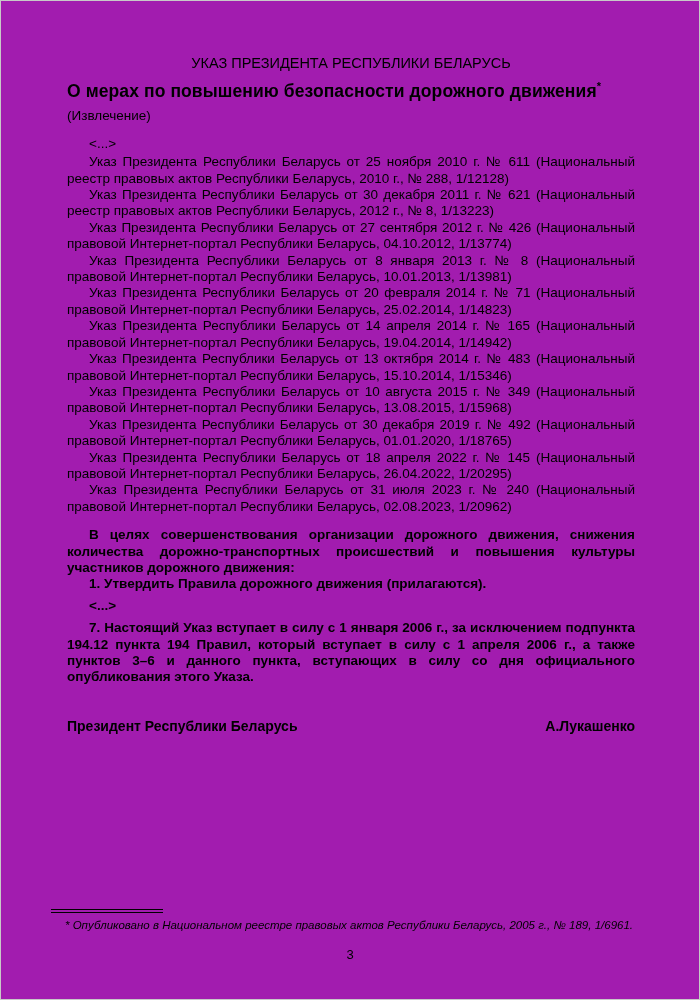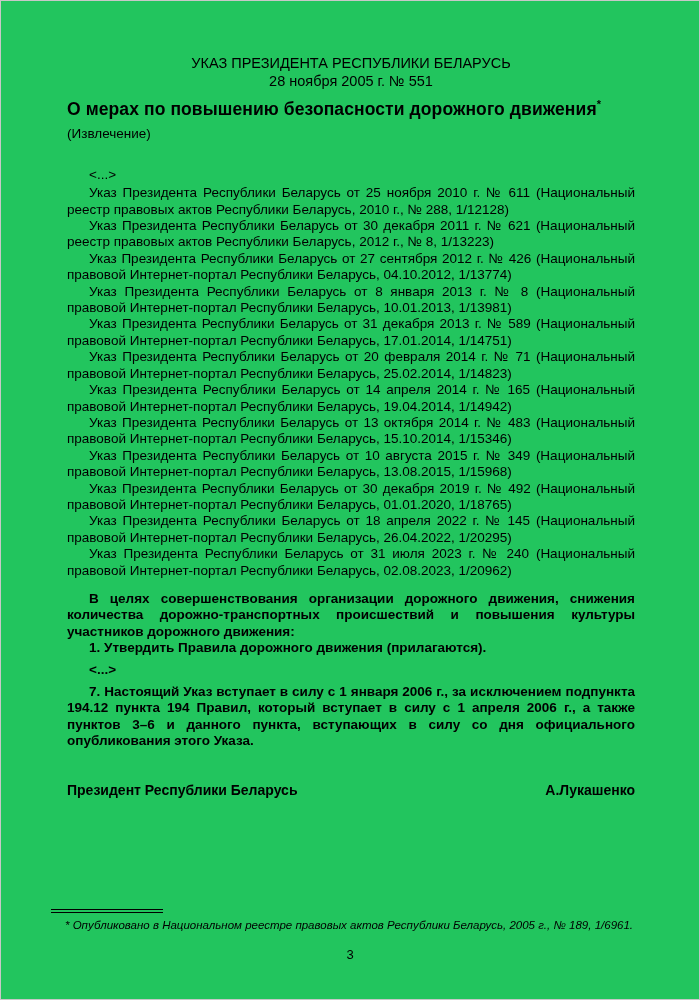--- a/index.html
+++ b/index.html
@@ -1,37 +1,37 @@
 <!DOCTYPE html>
 <html lang="ru"><head>
 <meta charset="utf-8">
 <style>
   * { margin: 0; padding: 0; box-sizing: border-box; }
   html, body { background: #ffffff; }
   .page {
     width: 700px;
     height: 1000px;
     margin: 0 auto;
-    background: #22c55e;
+    background: #a21caf;
     border: 1px solid #c8c8c8;
     font-family: "Liberation Sans", sans-serif;
     color: #000000;
     padding: 53px 64px 0 66px;
     position: relative;
     overflow: hidden;
   }
   .doc-header { text-align: center; font-size: 14.5px; line-height: 18px; }
   .doc-title {
     font-size: 17.5px;
     font-weight: bold;
     margin-top: 8px;
     letter-spacing: 0.1px;
   }
   .doc-title sup { font-size: 11px; vertical-align: super; }
-  .extract { font-size: 13.5px; margin-top: 6px; margin-bottom: 26px; }
+  .extract { font-size: 13.5px; margin-top: 6px; margin-bottom: 13px; }
   .para {
     font-size: 13.5px;
     line-height: 16.4px;
     text-align: justify;
     text-indent: 22px;
   }
   .omission {
     font-size: 13.5px;
     line-height: 16.4px;
     text-indent: 22px;
@@ -70,34 +70,32 @@
     font-size: 13px;
   }
 </style>
 </head>
 <body>
 
 <div class="page">
 
   <div class="doc-header">
     <div>УКАЗ ПРЕЗИДЕНТА РЕСПУБЛИКИ БЕЛАРУСЬ</div>
-    <div>28 ноября 2005 г. № 551</div>
   </div>
 
   <div class="doc-title"><span>О мерах по повышению безопасности дорожного движения</span><sup>*</sup></div>
 
   <div class="extract">(Извлечение)</div>
 
   <div class="amendments">
     <p class="omission">&lt;...&gt;</p>
     <p class="para">Указ Президента Республики Беларусь от 25 ноября 2010 г. № 611 (Национальный реестр правовых актов Республики Беларусь, 2010 г., № 288, 1/12128)</p>
     <p class="para">Указ Президента Республики Беларусь от 30 декабря 2011 г. № 621 (Национальный реестр правовых актов Республики Беларусь, 2012 г., № 8, 1/13223)</p>
     <p class="para">Указ Президента Республики Беларусь от 27 сентября 2012 г. № 426 (Национальный правовой Интернет-портал Республики Беларусь, 04.10.2012, 1/13774)</p>
     <p class="para">Указ Президента Республики Беларусь от 8 января 2013 г. № 8 (Национальный правовой Интернет-портал Республики Беларусь, 10.01.2013, 1/13981)</p>
-    <p class="para">Указ Президента Республики Беларусь от 31 декабря 2013 г. № 589 (Национальный правовой Интернет-портал Республики Беларусь, 17.01.2014, 1/14751)</p>
     <p class="para">Указ Президента Республики Беларусь от 20 февраля 2014 г. № 71 (Национальный правовой Интернет-портал Республики Беларусь, 25.02.2014, 1/14823)</p>
     <p class="para">Указ Президента Республики Беларусь от 14 апреля 2014 г. № 165 (Национальный правовой Интернет-портал Республики Беларусь, 19.04.2014, 1/14942)</p>
     <p class="para">Указ Президента Республики Беларусь от 13 октября 2014 г. № 483 (Национальный правовой Интернет-портал Республики Беларусь, 15.10.2014, 1/15346)</p>
     <p class="para">Указ Президента Республики Беларусь от 10 августа 2015 г. № 349 (Национальный правовой Интернет-портал Республики Беларусь, 13.08.2015, 1/15968)</p>
     <p class="para">Указ Президента Республики Беларусь от 30 декабря 2019 г. № 492 (Национальный правовой Интернет-портал Республики Беларусь, 01.01.2020, 1/18765)</p>
     <p class="para">Указ Президента Республики Беларусь от 18 апреля 2022 г. № 145 (Национальный правовой Интернет-портал Республики Беларусь, 26.04.2022, 1/20295)</p>
     <p class="para">Указ Президента Республики Беларусь от 31 июля 2023 г. № 240 (Национальный правовой Интернет-портал Республики Беларусь, 02.08.2023, 1/20962)</p>
   </div>
 
   <div class="body-block">

